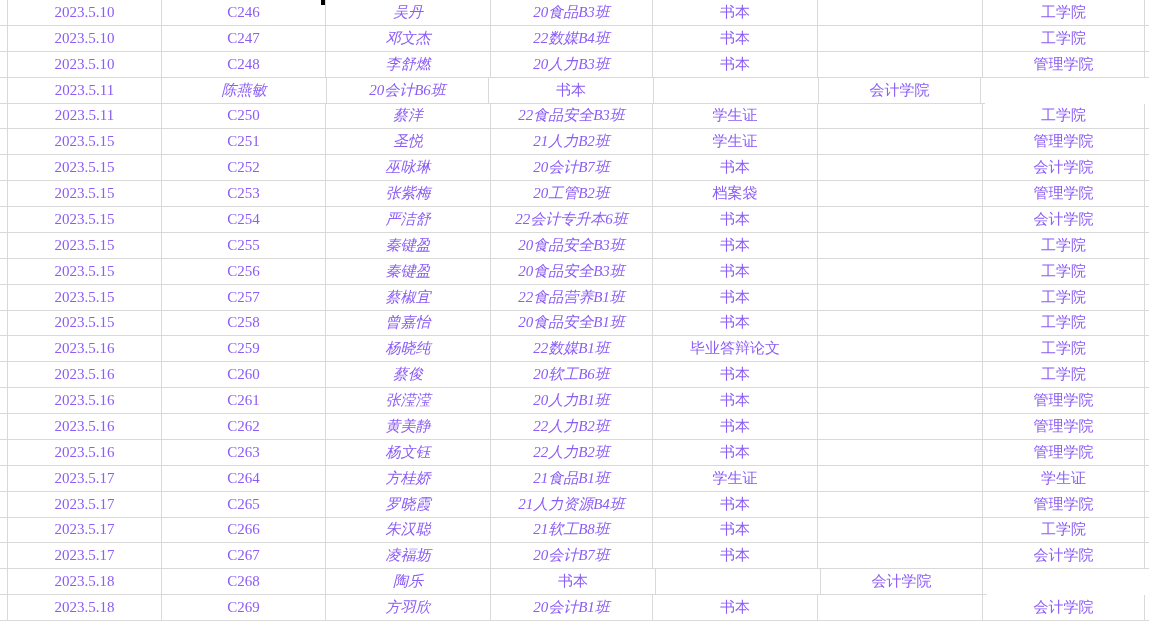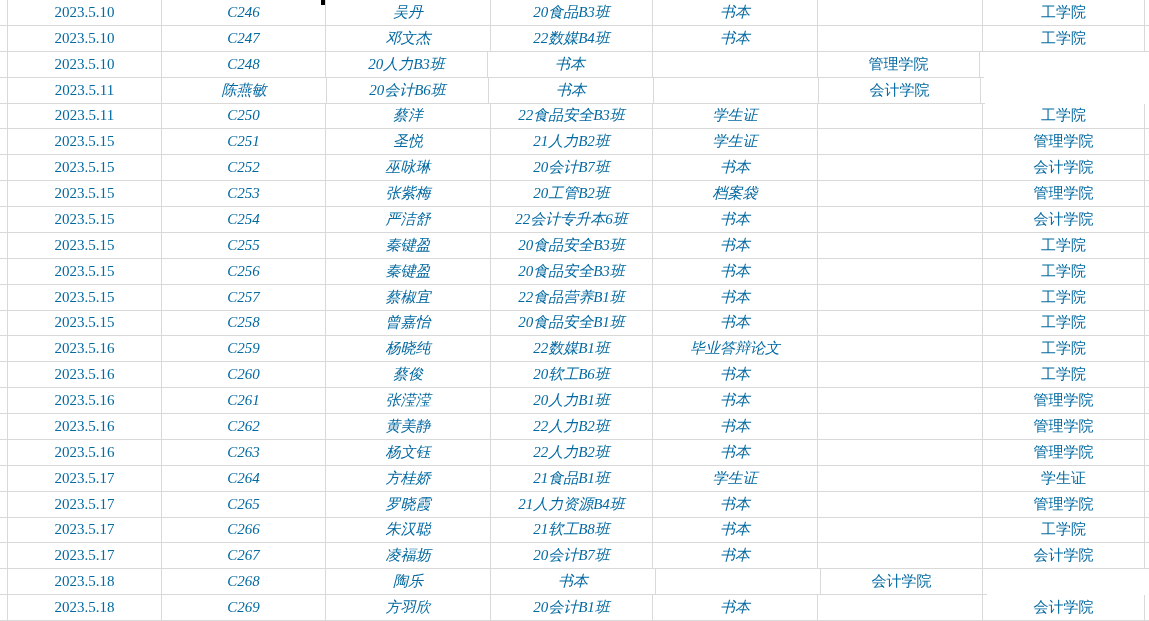--- a/index.html
+++ b/index.html
@@ -4,41 +4,41 @@
 <style>
   html, body { margin: 0; padding: 0; background: #ffffff; }
   .screen {
     position: relative;
     width: 1149px;
     height: 621px;
     overflow: hidden;
     background: #ffffff;
     font-family: "Liberation Serif", "DejaVu Serif", serif;
     font-size: 15px;
-    color: #0369a1;
+    color: #8b5cf6;
   }
   .grid { position: absolute; left: 0; top: 0; }
   .row { display: flex; height: 25.875px; }
   .cell, .edge-cell {
     box-sizing: border-box;
     border-right: 1px solid #d9d9d9;
     border-bottom: 1px solid #d9d9d9;
     display: flex;
     align-items: center;
     justify-content: center;
     white-space: nowrap;
     overflow: hidden;
     line-height: 1;
   }
   .edge-left   { width: 8px; }
   .col-date    { width: 154px; }
-  .col-code    { width: 164px; font-style: italic; }
+  .col-code    { width: 164px; }
   .col-name    { width: 165px; font-style: italic; }
   .col-cls     { width: 162px; font-style: italic; }
-  .col-item    { width: 165px; font-style: italic; }
+  .col-item    { width: 165px; }
   .col-blank   { width: 165px; }
   .col-college { width: 162px; }
   .edge-right  { width: 4px; border-right: none; }
   .selection-tick {
     position: absolute;
     left: 321px;
     top: 0;
     width: 4px;
     height: 5px;
     background: #000000;
@@ -68,20 +68,21 @@
         <div class="cell col-cls">22数媒B4班</div>
         <div class="cell col-item">书本</div>
         <div class="cell col-blank"></div>
         <div class="cell col-college">工学院</div>
         <div class="edge-cell edge-right"></div>
       </div>
       <div class="row">
         <div class="edge-cell edge-left"></div>
         <div class="cell col-date">2023.5.10</div>
         <div class="cell col-code">C248</div>
+        <div class="cell col-name">李舒燃</div>
         <div class="cell col-cls">20人力B3班</div>
         <div class="cell col-item">书本</div>
         <div class="cell col-blank"></div>
         <div class="cell col-college">管理学院</div>
         <div class="edge-cell edge-right"></div>
       </div>
       <div class="row">
         <div class="edge-cell edge-left"></div>
         <div class="cell col-date">2023.5.11</div>
         <div class="cell col-name">陈燕敏</div>

